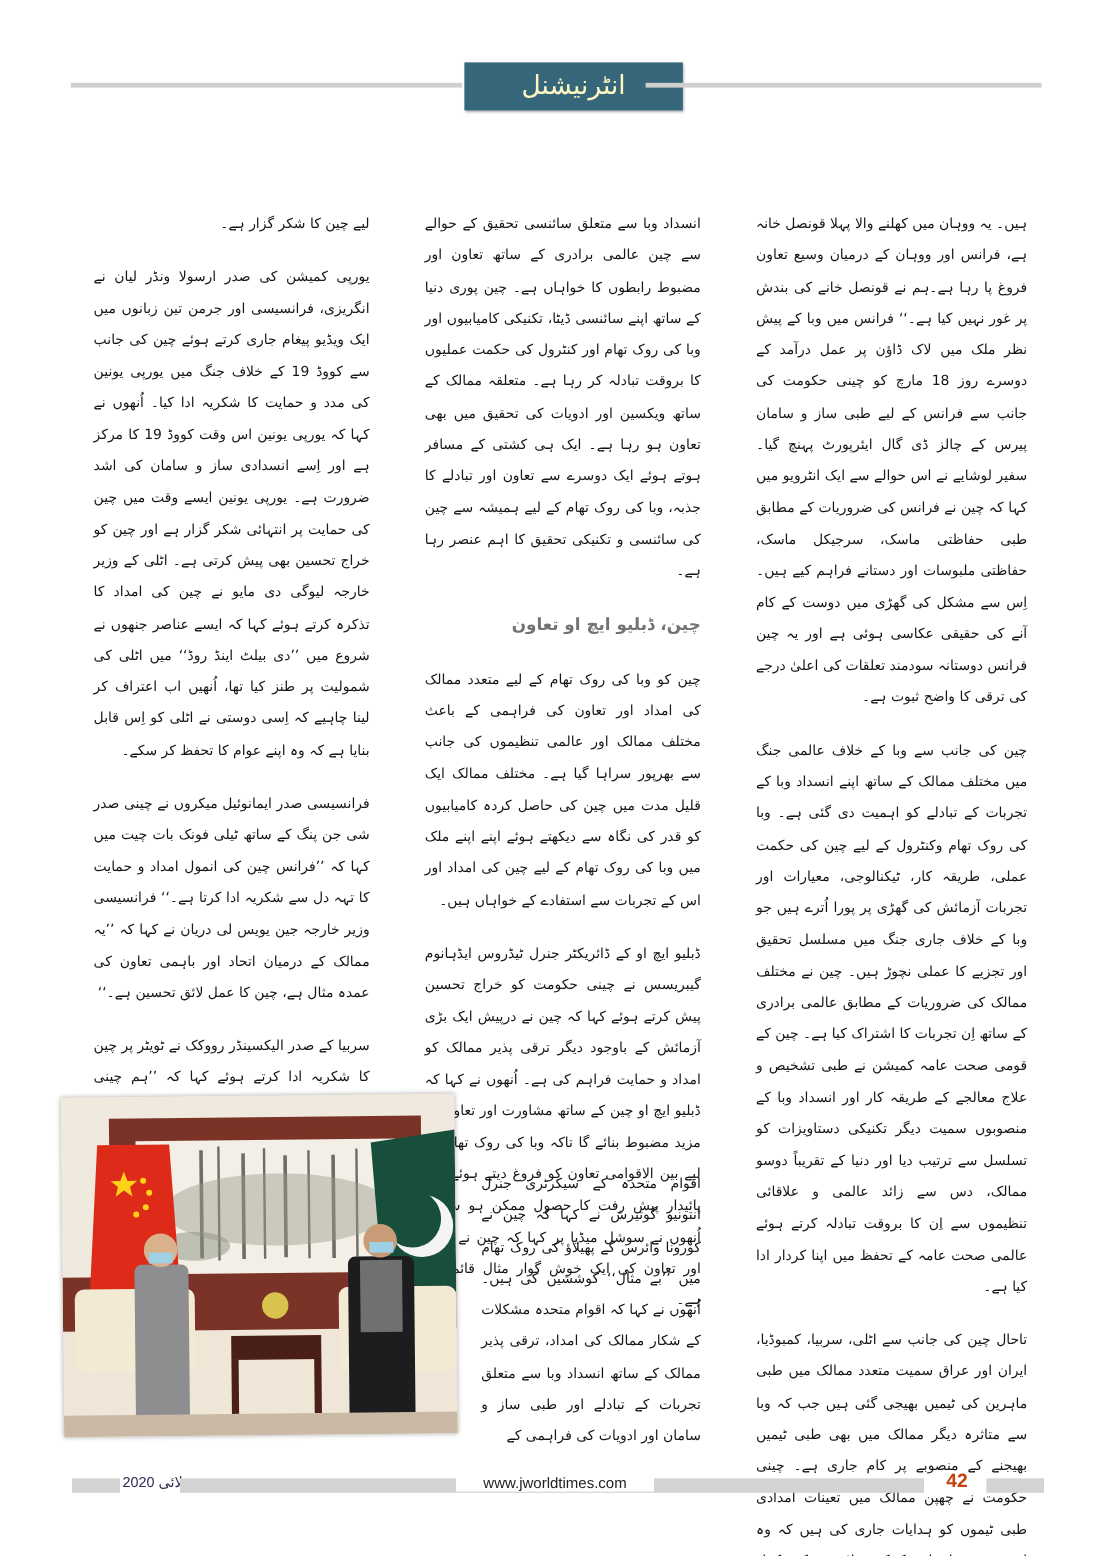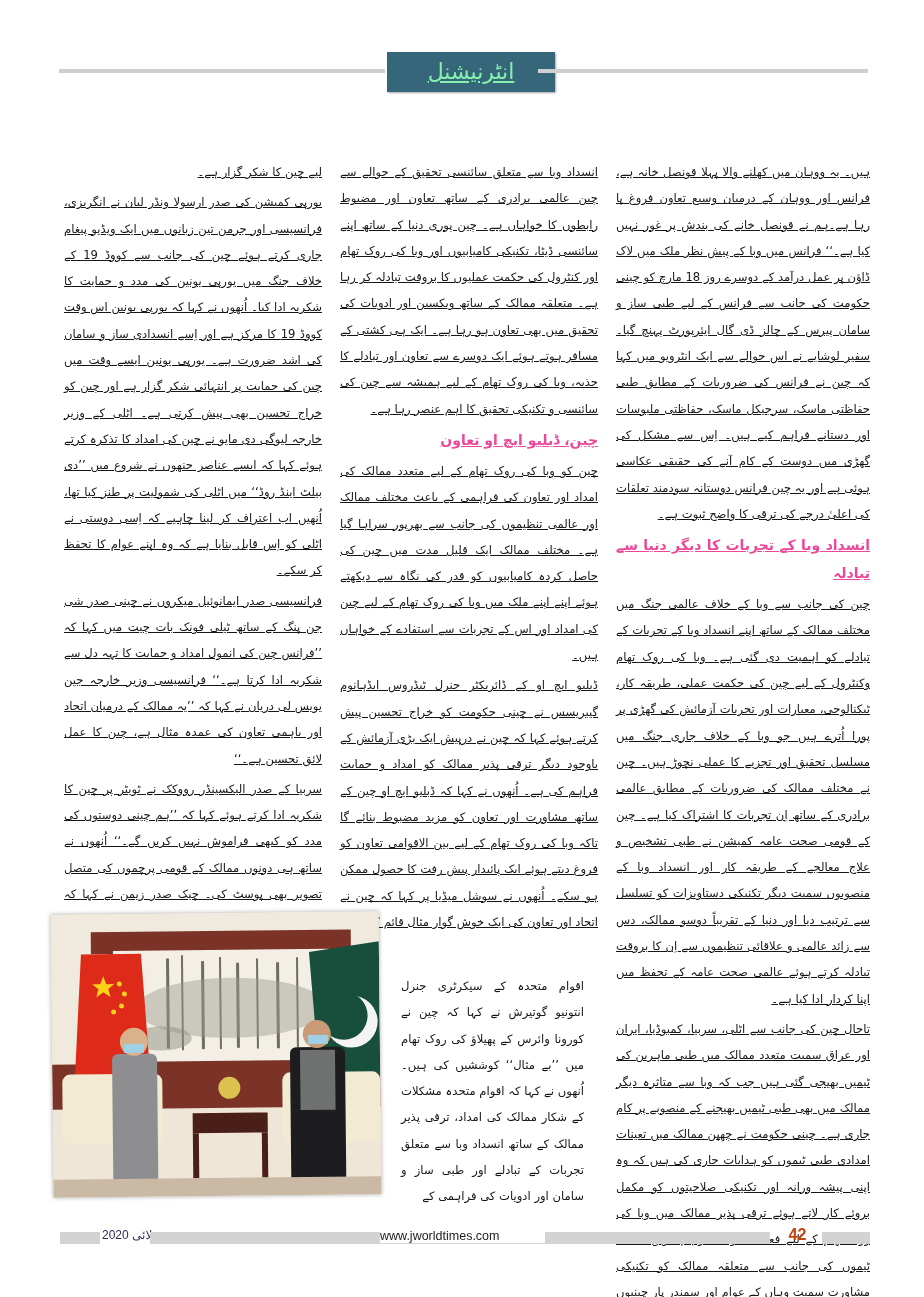--- a/index.html
+++ b/index.html
@@ -1,58 +1,57 @@
 <!DOCTYPE html>
 <html><head>
 <meta charset="utf-8">
 <style>
   html, body { margin:0; padding:0; background:#ffffff; }
   body { width:924px; height:1297px; position:relative; overflow:hidden;
          font-family:"DejaVu Sans", sans-serif; color:#111; }
   .hdr-line { position:absolute; top:69px; height:4px; background:#cfcfcf; }
   .hdr-line.l { left:59px; width:326px; }
   .hdr-line.r { left:538px; width:330px; }
-  .section-tab { position:absolute; left:387px; top:52px; width:168px; height:40px;
-         background:#36667a; color:#86efac; font-size:22px; text-align:center;
-         line-height:40px; direction:rtl; box-shadow:1px 1px 2px rgba(0,0,0,.35);text-decoration:underline; }
+  .section-tab { position:absolute; left:387px; top:52px; width:182px; height:40px;
+         background:#36667a; color:#fef9c3; font-size:22px; text-align:center;
+         line-height:40px; direction:rtl; box-shadow:1px 1px 2px rgba(0,0,0,.35); }
   .col { position:absolute; direction:rtl; text-align:justify; text-align-last:right;
          font-family:"DejaVu Sans", sans-serif; font-size:11.6px; line-height:26.3px; color:#161616; }
-  .col p { margin:4px;text-decoration:underline; }
+  .col p { margin:18px; }
   .col1 { left:612px; top:155px; width:262px; }
   .col2 { left:336px; top:155px; width:266px; }
   .col3 { left:60px;  top:155px; width:266px; }
   .col2b { position:absolute; left:383px; top:955px; width:219px; direction:rtl;
            text-align:justify; text-align-last:right; font-size:11.6px; line-height:26.3px; color:#161616; }
   .col2b p { margin:18px; }
-  .subhead { color:#ec4899; font-weight:bold; font-size:14px; line-height:28px; }
+  .subhead { color:#737373; font-weight:bold; font-size:14px; line-height:28px; }
   .photo { position:absolute; left:52px; top:913px; width:328px; height:283px;
            background:#e9e2d6; box-shadow:0 0 4px rgba(0,0,0,.35); overflow:hidden;
            transform:rotate(-0.6deg); }
   .photo svg { width:100%; height:100%; display:block; }
   .ftr-bar { position:absolute; top:1232px; height:12px; background:#d3d3d3; }
   .ftr-bar.a { left:60px; width:40px; }
   .ftr-bar.b { left:150px; width:620px; }
   .ftr-bar.c { left:822px; width:48px; }
   .ftr-date { position:absolute; left:102px; top:1228px; font-size:12px; color:#2b2b55;
               font-family:"Liberation Sans", sans-serif; direction:rtl; }
-  .ftr-url { position:absolute; left:380px; top:1229px; width:165px; text-align:left; background:#fff;
+  .ftr-url { position:absolute; left:380px; top:1229px; width:165px; text-align:center; background:#fff;
              font-family:"Liberation Sans", sans-serif; font-size:12.5px; color:#222; }
   .ftr-page { position:absolute; left:775px; top:1226px; width:45px; text-align:center;
               font-family:"Liberation Sans", sans-serif; font-weight:bold; font-size:16px; color:#c2410c; }
 </style>
 </head>
 <body>
 
 <div class="hdr-line l"></div>
 <div class="section-tab">انٹرنیشنل</div>
 <div class="hdr-line r"></div>
 
 <div class="col col1">
   <p>ہیں۔ یہ ووہان میں کھلنے والا پہلا قونصل خانہ ہے، فرانس اور ووہان کے درمیان وسیع تعاون فروغ پا رہا ہے۔ہم نے قونصل خانے کی بندش پر غور نہیں کیا ہے۔‘‘ فرانس میں وبا کے پیش نظر ملک میں لاک ڈاؤن پر عمل درآمد کے دوسرے روز 18 مارچ کو چینی حکومت کی جانب سے فرانس کے لیے طبی ساز و سامان پیرس کے چالز ڈی گال ایئرپورٹ پہنچ گیا۔ سفیر لوشایے نے اس حوالے سے ایک انٹرویو میں کہا کہ چین نے فرانس کی ضروریات کے مطابق طبی حفاظتی ماسک، سرجیکل ماسک، حفاظتی ملبوسات اور دستانے فراہم کیے ہیں۔ اِس سے مشکل کی گھڑی میں دوست کے کام آنے کی حقیقی عکاسی ہوئی ہے اور یہ چین فرانس دوستانہ سودمند تعلقات کی اعلیٰ درجے کی ترقی کا واضح ثبوت ہے۔</p>
-  <p class="subhead">انسداد وبا کے تجربات کا دیگر دنیا سے تبادلہ</p>
   <p>چین کی جانب سے وبا کے خلاف عالمی جنگ میں مختلف ممالک کے ساتھ اپنے انسداد وبا کے تجربات کے تبادلے کو اہمیت دی گئی ہے۔ وبا کی روک تھام وکنٹرول کے لیے چین کی حکمت عملی، طریقہ کار، ٹیکنالوجی، معیارات اور تجربات آزمائش کی گھڑی پر پورا اُترے ہیں جو وبا کے خلاف جاری جنگ میں مسلسل تحقیق اور تجزیے کا عملی نچوڑ ہیں۔ چین نے مختلف ممالک کی ضروریات کے مطابق عالمی برادری کے ساتھ اِن تجربات کا اشتراک کیا ہے۔ چین کے قومی صحت عامہ کمیشن نے طبی تشخیص و علاج معالجے کے طریقہ کار اور انسداد وبا کے منصوبوں سمیت دیگر تکنیکی دستاویزات کو تسلسل سے ترتیب دیا اور دنیا کے تقریباً دوسو ممالک، دس سے زائد عالمی و علاقائی تنظیموں سے اِن کا بروقت تبادلہ کرتے ہوئے عالمی صحت عامہ کے تحفظ میں اپنا کردار ادا کیا ہے۔</p>
   <p>تاحال چین کی جانب سے اٹلی، سربیا، کمبوڈیا، ایران اور عراق سمیت متعدد ممالک میں طبی ماہرین کی ٹیمیں بھیجی گئی ہیں جب کہ وبا سے متاثرہ دیگر ممالک میں بھی طبی ٹیمیں بھیجنے کے منصوبے پر کام جاری ہے۔ چینی حکومت نے چھپن ممالک میں تعینات امدادی طبی ٹیموں کو ہدایات جاری کی ہیں کہ وہ اپنی پیشہ ورانہ اور تکنیکی صلاحیتوں کو مکمل بروئے کار لاتے ہوئے ترقی پذیر ممالک میں وبا کی روک تھام کے لیے فعال معاونت فراہم کریں۔ طبی ٹیموں کی جانب سے متعلقہ ممالک کو تکنیکی مشاورت سمیت وہاں کے عوام اور سمندر پار چینیوں کو صحت سے متعلق آگاہی کے لیے دو سو سے زائد آن لائن یا آف لائن تربیتی سیشنز کا انعقاد کیا گیا۔</p>
 </div>
 
 <div class="col col2">
   <p>انسداد وبا سے متعلق سائنسی تحقیق کے حوالے سے چین عالمی برادری کے ساتھ تعاون اور مضبوط رابطوں کا خواہاں ہے۔ چین پوری دنیا کے ساتھ اپنے سائنسی ڈیٹا، تکنیکی کامیابیوں اور وبا کی روک تھام اور کنٹرول کی حکمت عملیوں کا بروقت تبادلہ کر رہا ہے۔ متعلقہ ممالک کے ساتھ ویکسین اور ادویات کی تحقیق میں بھی تعاون ہو رہا ہے۔ ایک ہی کشتی کے مسافر ہوتے ہوئے ایک دوسرے سے تعاون اور تبادلے کا جذبہ، وبا کی روک تھام کے لیے ہمیشہ سے چین کی سائنسی و تکنیکی تحقیق کا اہم عنصر رہا ہے۔</p>
   <p class="subhead">چین، ڈبلیو ایچ او تعاون</p>
   <p>چین کو وبا کی روک تھام کے لیے متعدد ممالک کی امداد اور تعاون کی فراہمی کے باعث مختلف ممالک اور عالمی تنظیموں کی جانب سے بھرپور سراہا گیا ہے۔ مختلف ممالک ایک قلیل مدت میں چین کی حاصل کردہ کامیابیوں کو قدر کی نگاہ سے دیکھتے ہوئے اپنے اپنے ملک میں وبا کی روک تھام کے لیے چین کی امداد اور اس کے تجربات سے استفادے کے خواہاں ہیں۔</p>
   <p>ڈبلیو ایچ او کے ڈائریکٹر جنرل ٹیڈروس ایڈہانوم گیبریسس نے چینی حکومت کو خراج تحسین پیش کرتے ہوئے کہا کہ چین نے درپیش ایک بڑی آزمائش کے باوجود دیگر ترقی پذیر ممالک کو امداد و حمایت فراہم کی ہے۔ اُنھوں نے کہا کہ ڈبلیو ایچ او چین کے ساتھ مشاورت اور تعاون کو مزید مضبوط بنائے گا تاکہ وبا کی روک تھام کے لیے بین الاقوامی تعاون کو فروغ دیتے ہوئے ایک پائیدار پیش رفت کا حصول ممکن ہو سکے۔ اُنھوں نے سوشل میڈیا پر کہا کہ چین نے اتحاد اور تعاون کی ایک خوش گوار مثال قائم کی ہے۔</p>
 </div>

